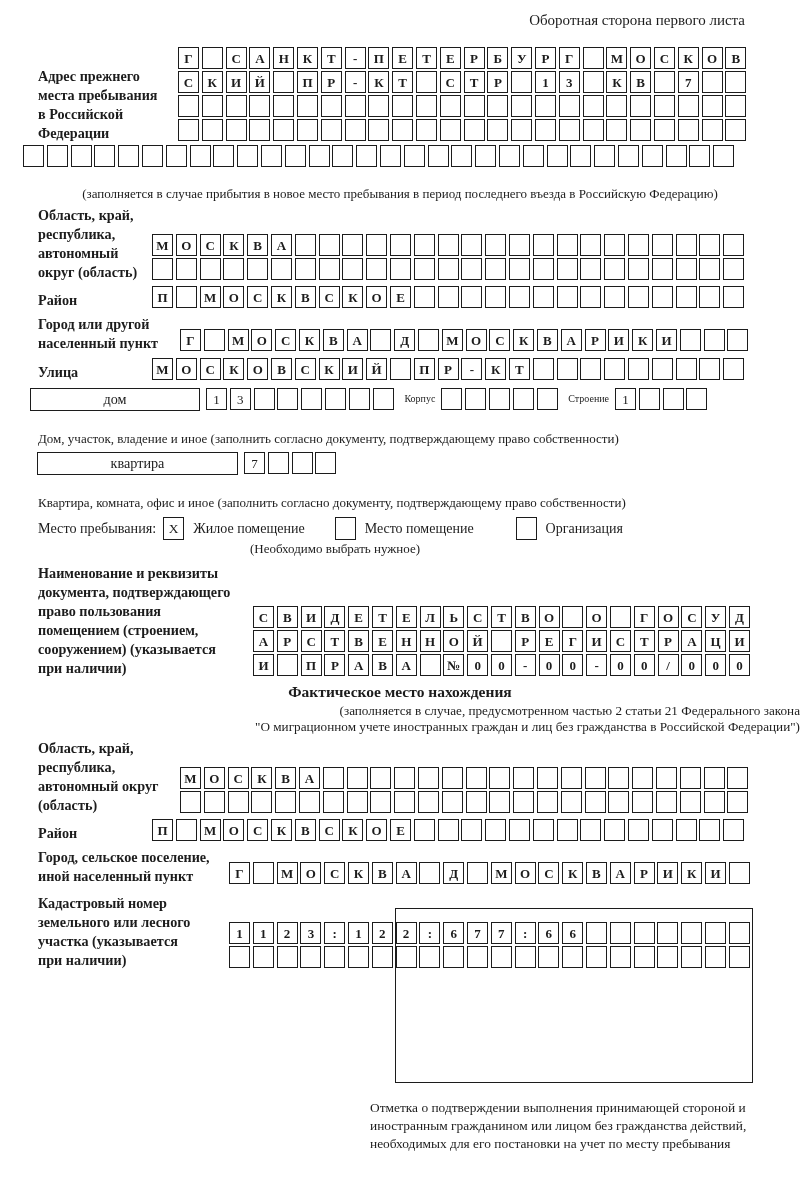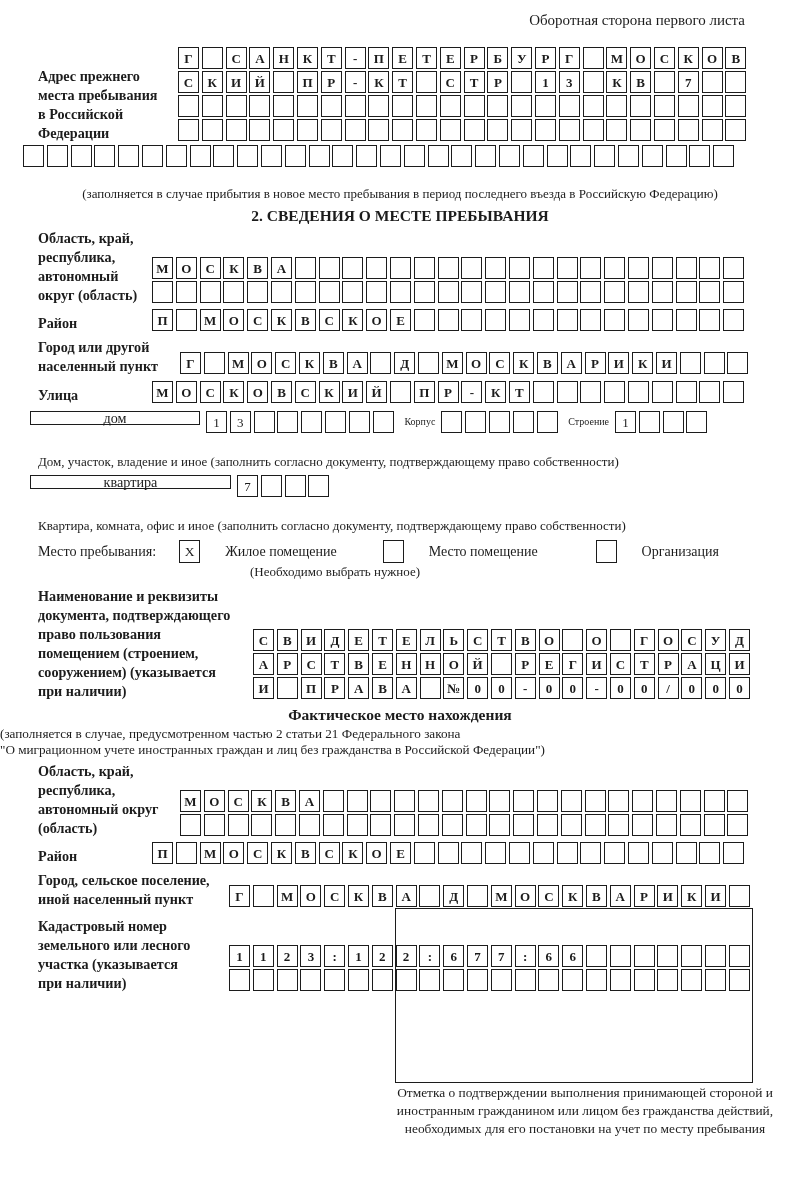--- a/index.html
+++ b/index.html
@@ -36,43 +36,43 @@
   .caption.center { text-align: center; margin-left: 0; }
   .caption.ml { margin-left: 38px; }
 
   .sec-title { text-align: center; font-weight: bold; font-size: 15.5px; line-height: 19px; margin-top: 4px; }
 
   .mt2 { margin-top: 2px; } .mt3 { margin-top: 3px; } .mt4 { margin-top: 4px; }
   .mt5 { margin-top: 5px; } .mt6 { margin-top: 6px; } .mt18 { margin-top: 18px; }
 
   .house-line { display: flex; align-items: flex-start; margin-left: 30px; }
   .type-box {
-    height: 14px; border: 1.6px solid var(--ink);
+    height: 23px; border: 1.6px solid var(--ink);
     display: flex; align-items: center; justify-content: center;
     font-size: 14.2px; margin-right: 6px;
   }
-  .type-box.dom { width: 170px; } .type-box.kv { width: 201px; }
+  .type-box.dom { width: 170px; } .type-box.kv { width: 201px; margin-left: 7px; }
   .inline-lbl { font-size: 10px; line-height: 22px; margin: 0 6px 0 8px; }
 
-  .stay-line { display: flex; align-items: center; margin-left: 38px; margin-top: 6px; gap: 16px; }
+  .stay-line { display: flex; align-items: center; margin-left: 38px; margin-top: 6px; }
   .stay-lbl { font-size: 14.2px; }
   .chk {
     width: 21px; height: 23px; border: 1.6px solid var(--ink);
     display: flex; align-items: center; justify-content: center;
     font-size: 13.5px;
   }
   .chk.c1 { margin-left: 7px; } .chk.c2 { margin-left: 30px; } .chk.c3 { margin-left: 42px; }
   .opt-lbl { font-size: 14px; margin-left: 9px; }
   .hint { font-size: 13px; margin: 1px 0 0 185px; width: 300px; text-align: center; }
 
-  .subtitle { text-align: left; font-size: 13.2px; line-height: 16px; }
+  .subtitle { text-align: right; font-size: 13.2px; line-height: 16px; }
 
   .stamp-area { position: absolute; left: 370px; top: 908px; width: 430px; }
   .stamp-box { margin-left: 25px; width: 358px; height: 175px; border: 1.8px solid var(--ink); }
-  .stamp-caption { margin-top: 1px; text-align: center; font-size: 13.4px; line-height: 18px; }
+  .stamp-caption { margin-top: 16px; font-size: 13.4px; line-height: 18px; }
 </style>
 </head>
 <body>
 
 <div class="page">
 
   <div class="header-note">Оборотная сторона первого листа</div>
 
   <div class="field mt18">
     <div class="lbl w140">Адрес прежнего
@@ -213,21 +213,20 @@
       <div class="cell"></div>
       <div class="cell"></div>
       <div class="cell"></div>
       <div class="cell"></div>
       <div class="cell"></div>
       <div class="cell"></div>
       <div class="cell"></div>
     </div>
   <div class="caption center">(заполняется в случае прибытия в новое место пребывания в период последнего въезда в Российскую Федерацию)</div>
 
-  <div class="sec-title">2. СВЕДЕНИЯ О МЕСТЕ ПРЕБЫВАНИЯ</div>
 
   <div class="field mt2">
     <div class="lbl w114">Область, край,
 республика,
 автономный
 округ (область)</div>
     <div class="rows">
       <div class="cellrow">
           <div class="cell">М</div>
           <div class="cell">О</div>

